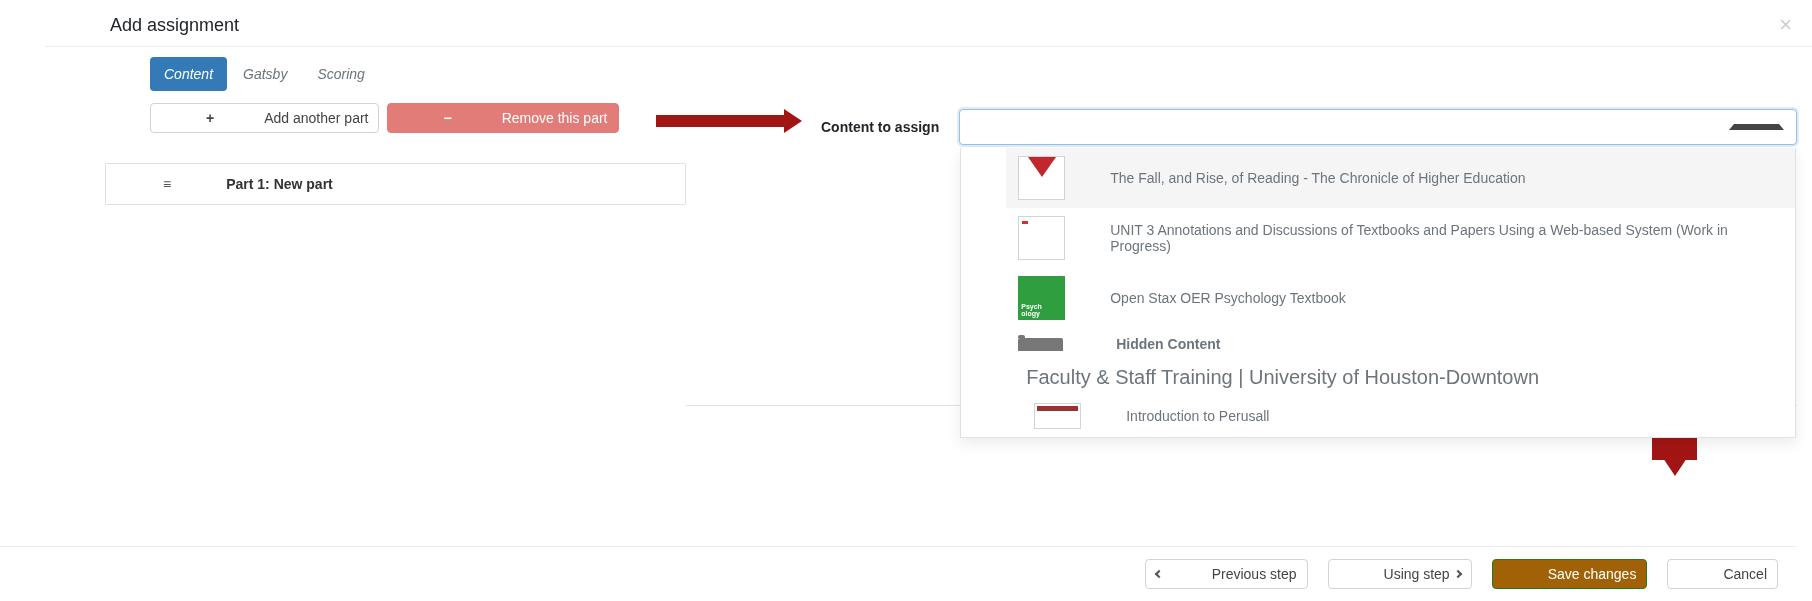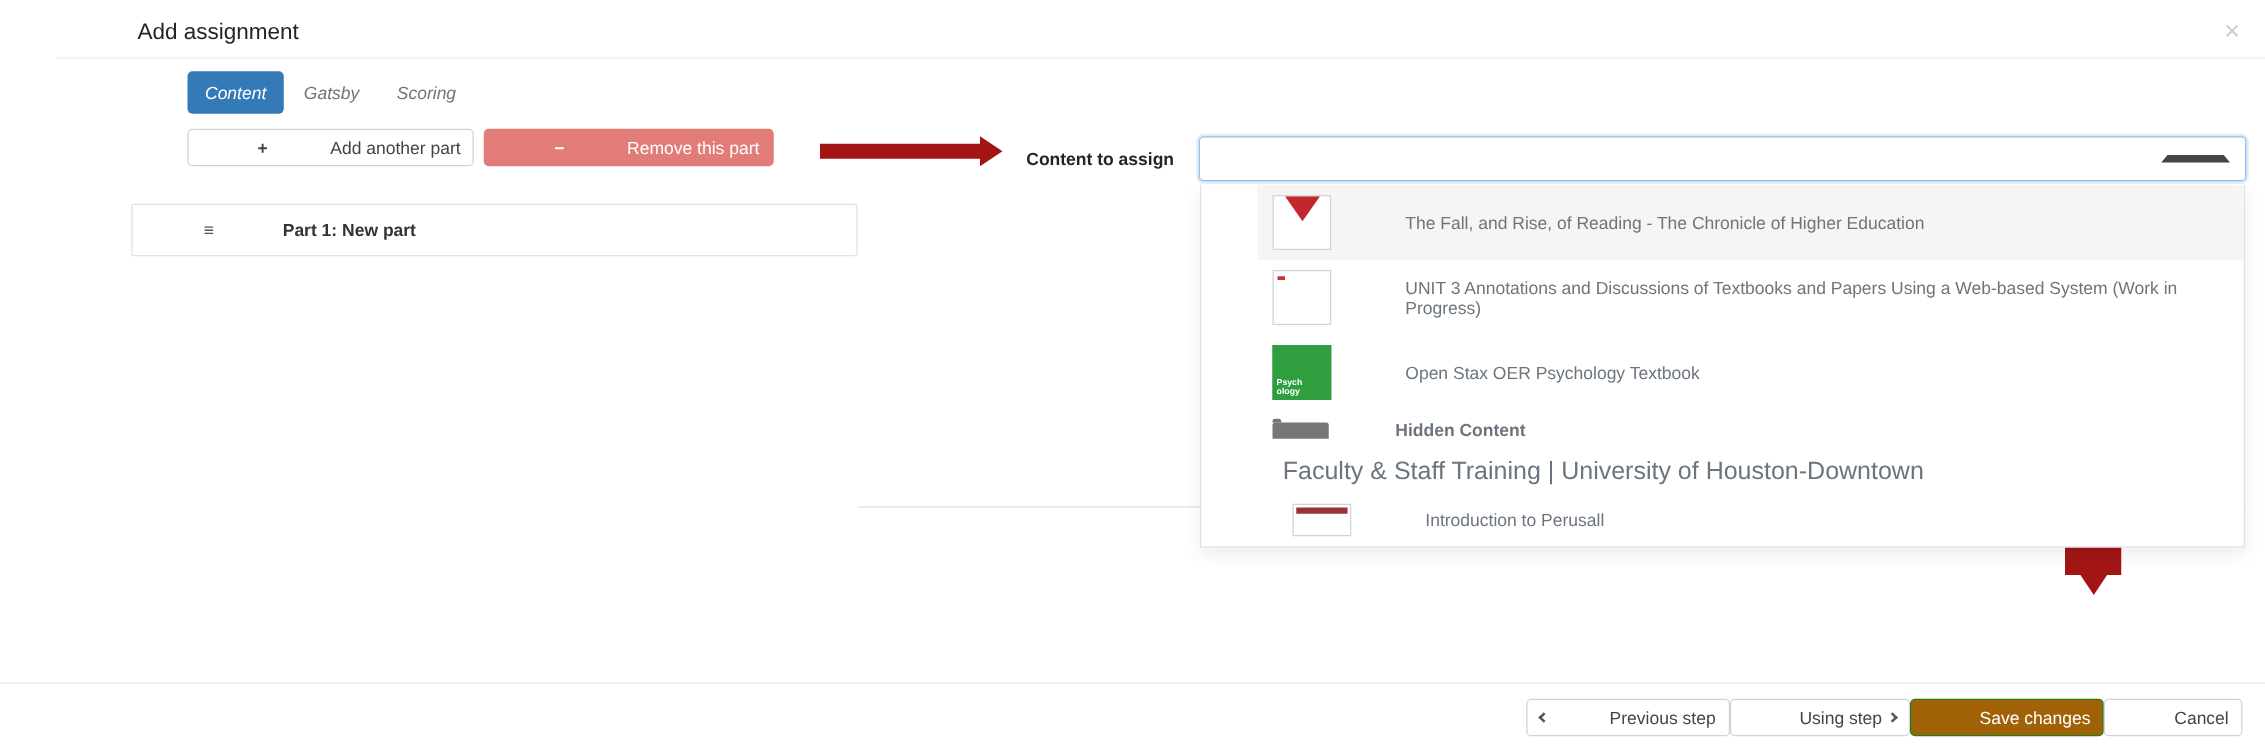--- a/index.html
+++ b/index.html
@@ -57,38 +57,38 @@
     width: 0; height: 0; border-left: 5px solid transparent; border-right: 5px solid transparent;
     border-bottom: 6px solid #444;
   }
   .dropdown {
     position: absolute; left: 0; right: 0; top: 38px;
     background: #fff; border: 1px solid #dee2e6; border-top: none;
     box-shadow: 0 6px 14px rgba(0,0,0,.08);
     z-index: 50;
   }
   .dd-item {
-    display: flex; align-items: center; gap: 14px;
+    display: flex; align-items: center; 
     padding: 8px 12px; font-size: 14px; color: #6c757d; cursor: pointer;
   }
   .dd-item.hover { background: #f5f5f5; }
   .dd-thumb {
     width: 34px; height: 44px; border: 1px solid #ced4da; background: #fff; flex: 0 0 auto;
     position: relative; overflow: hidden;
   }
   .dd-thumb.tiny { height: 26px; }
   .dd-sep-item { padding: 8px 12px; display:flex; align-items:center; gap:8px; color:#6c757d; font-size:14px;font-weight:bold; }
   .dd-heading { padding: 6px 20px; font-size:20px; color:#6c757d; }
   .dd-sub { padding-left: 28px; }
   .folder-icon { width: 16px; height: 13px; background: #777; border-radius: 2px 2px 0 0; position: relative; }
   .folder-icon::before { content:""; position:absolute; top:-3px; left:0; width:7px; height:3px; background:#777; border-radius:2px 2px 0 0; }
   .footer {
-    position: absolute; left:0; right:0; bottom:0;
+    position: absolute; left:0; right:16px; bottom:0;
     border-top: 1px solid #e9ecef; padding: 12px 18px;
-    display: flex; justify-content: flex-end; gap: 0; align-items: center;
+    display: flex; justify-content: flex-end; gap: 20px; align-items: center;
     background:#fff;
     margin-top:24px;
   }
   .footer .btn { font-size: 14px; }
   .chev { display:inline-block; width:6px; height:6px; border: solid #555; border-width: 0 2px 2px 0; padding:0; }
   .chev.left { transform: rotate(135deg); }
   .chev.right { transform: rotate(-45deg); }
   .plus-icon, .minus-icon { font-weight:700; }
   
   .anno-arrow-h {

